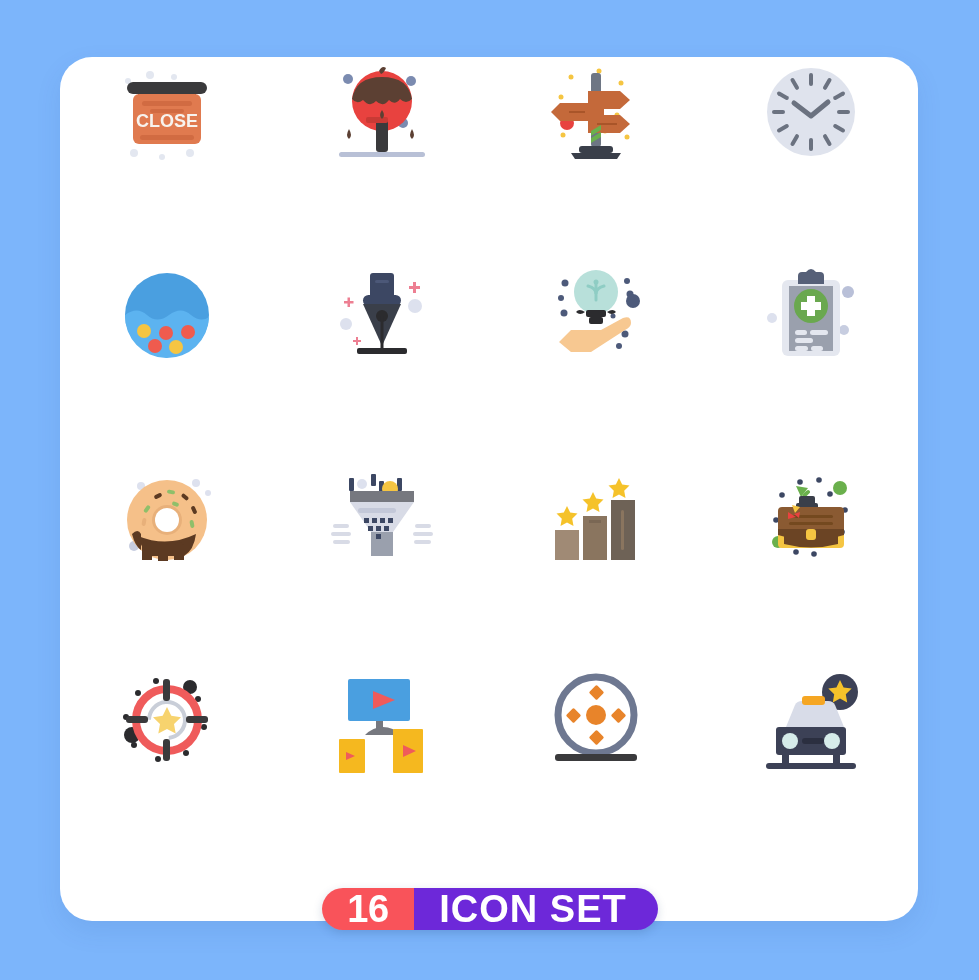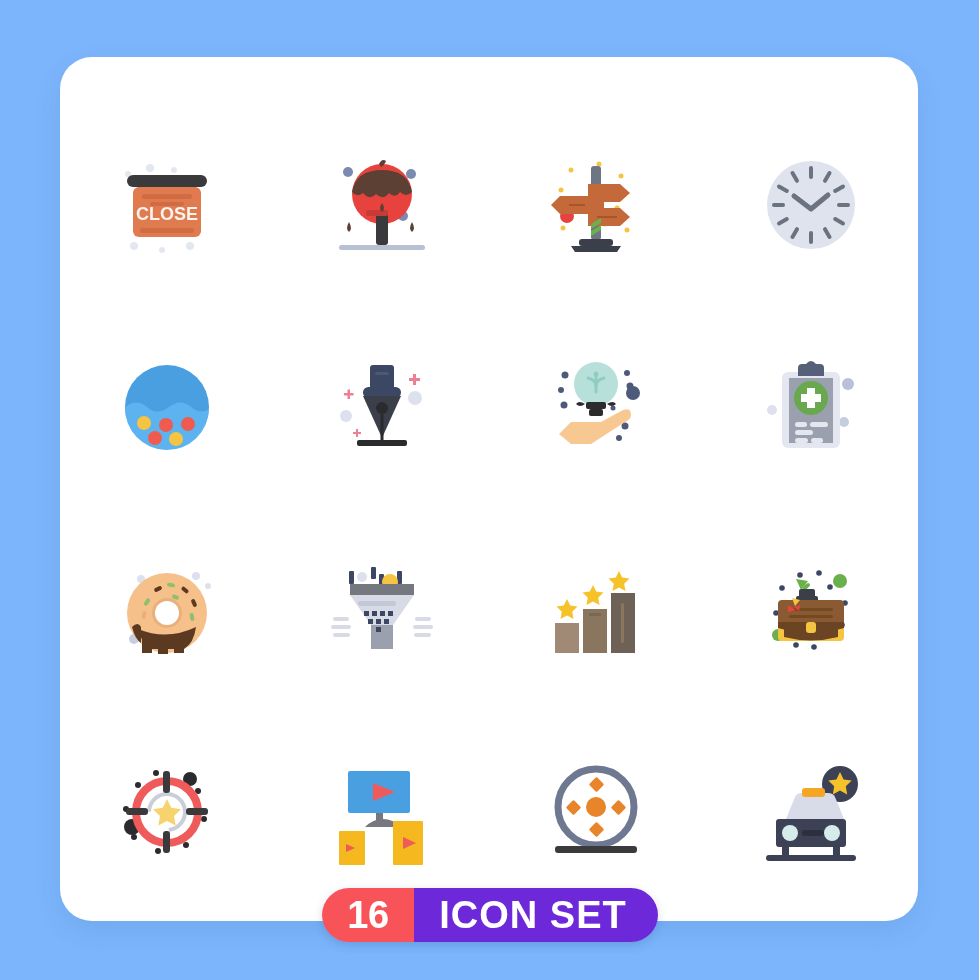--- a/index.html
+++ b/index.html
@@ -34,32 +34,32 @@
     top: 57px;
     width: 858px;
     height: 810px;
     display: grid;
     grid-template-columns: repeat(4, 1fr);
     grid-template-rows: repeat(4, 1fr);
   }
   .cell {
     position: relative;
     display: flex;
-    align-items: flex-end;
+    align-items: flex-start;
     justify-content: center;
   }
   .cell svg { display: block; }
 
   
   #badge {
     position: absolute;
     left: 322px;
     top: 888px;
     width: 336px;
-    height: 54px;
+    height: 42px;
     border-radius: 29px;
     overflow: hidden;
     display: flex;
     align-items: stretch;
     box-shadow: 0 3px 10px rgba(30,60,110,0.18);
     text-align: right;
   }
   #badge-count {
     background: #f9535a;
     color: #ffffff;

